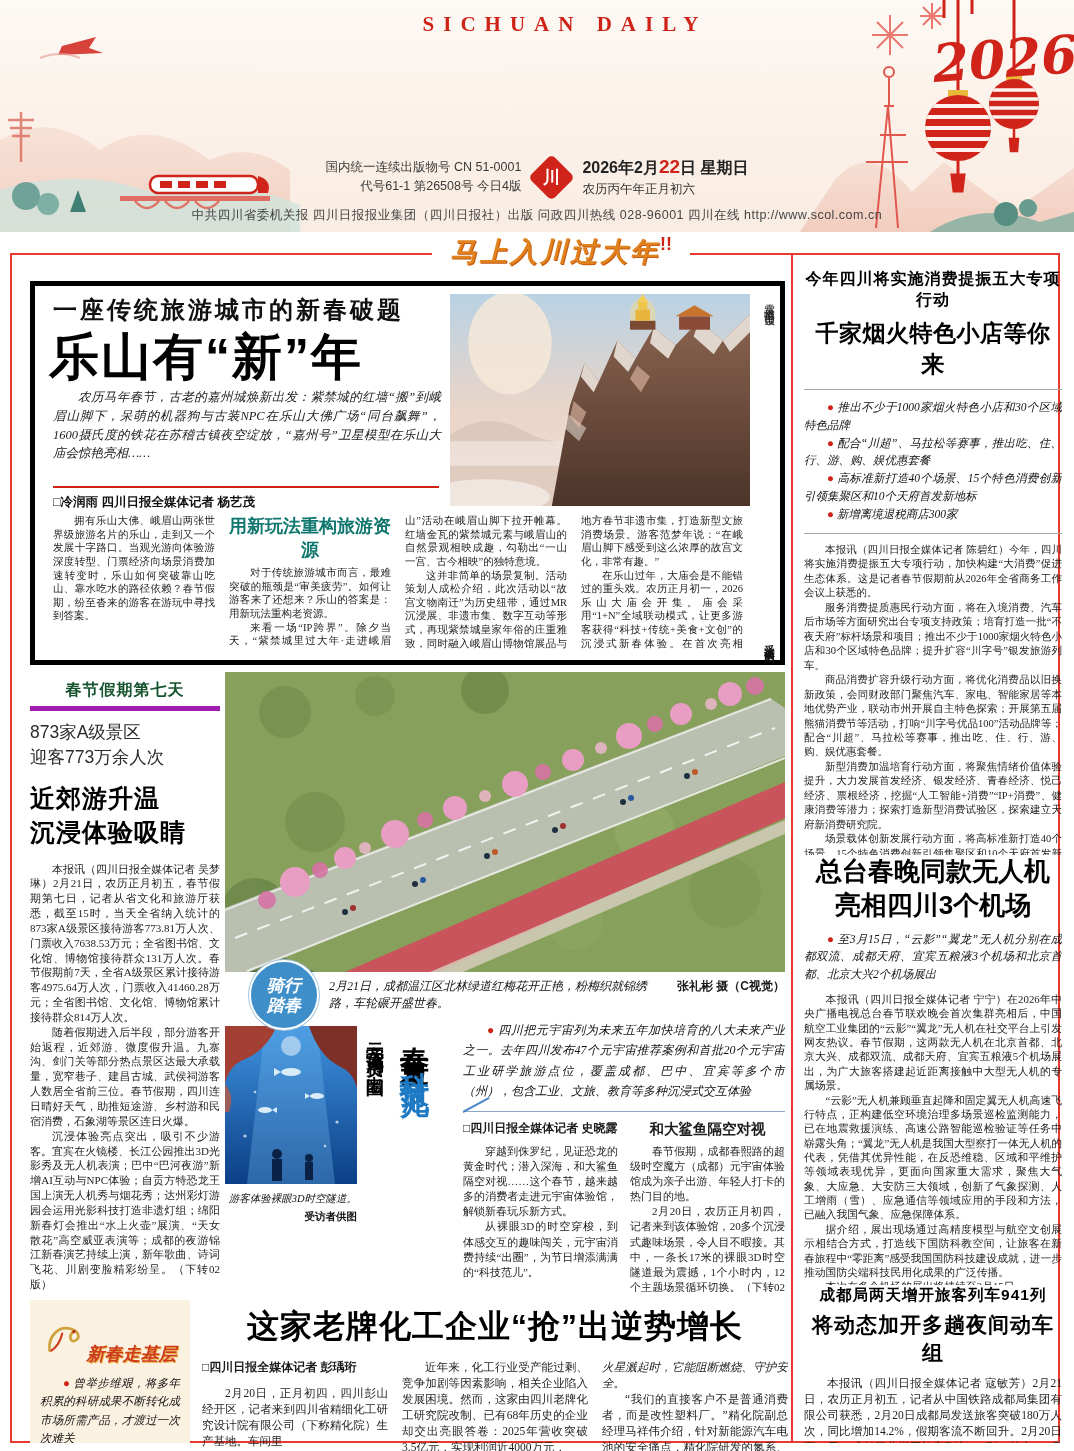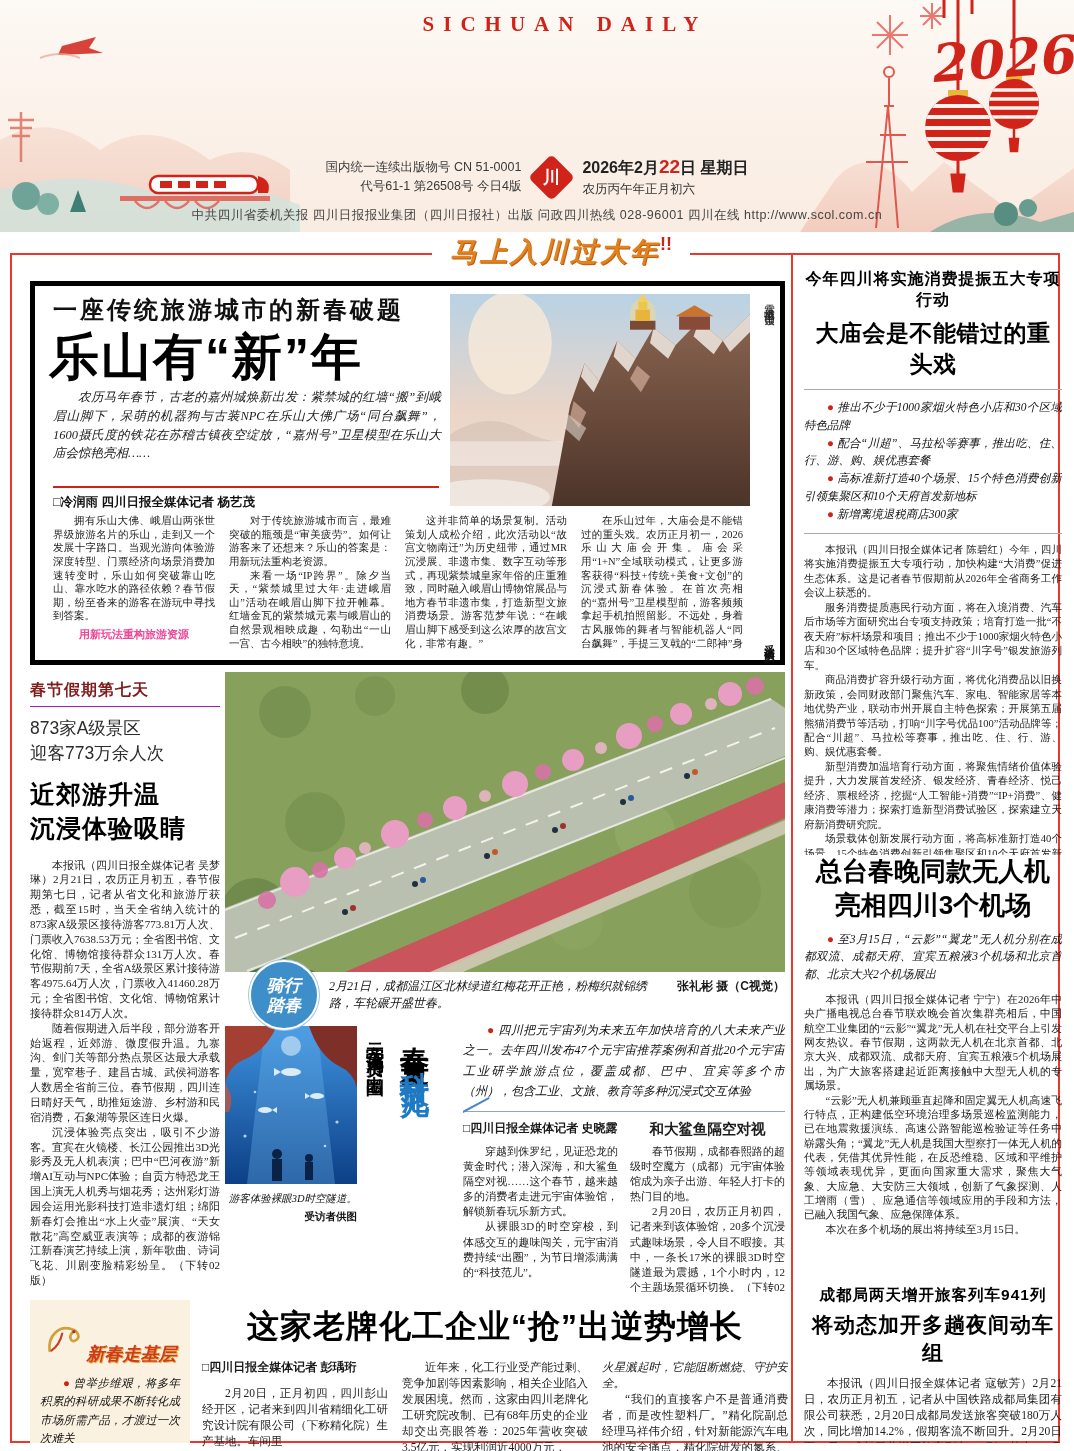--- a/index.html
+++ b/index.html
@@ -51,25 +51,25 @@
   .lb-headline{position:absolute;left:14px;top:38px;font-size:50px;font-weight:900;letter-spacing:2px;color:#000;}
   .lb-lead{position:absolute;left:18px;top:102px;width:388px;font-family:"Liberation Serif",serif;
            font-style:italic;font-size:12.5px;line-height:1.5;text-align:justify;text-indent:2em;color:#1a1a1a;}
   .lb-rule{position:absolute;left:18px;top:200px;width:386px;height:2px;background:#cf2318;}
   .lb-byline{position:absolute;left:18px;top:208px;font-size:12.5px;font-weight:700;color:#111;}
   .lb-photo{position:absolute;left:415px;top:8px;width:300px;height:212px;overflow:hidden;}
   .lb-vcap-top{position:absolute;right:3px;top:10px;writing-mode:vertical-rl;font-size:10.5px;color:#222;letter-spacing:2px;}
   .lb-vcap-bottom{position:absolute;right:3px;bottom:14px;writing-mode:vertical-rl;font-size:10.5px;font-weight:700;color:#111;letter-spacing:2px;}
   .lb-cols{position:absolute;left:18px;top:228px;width:690px;height:138px;column-count:4;column-gap:14px;overflow:hidden;}
   .lb-cols .bp{font-size:10.5px;line-height:1.3;}
-  .lb-sub{font-family:"Liberation Sans",sans-serif;font-size:11px;font-weight:900;text-align:center;margin:4px 0;color:#ec4899;}
+  .lb-sub{font-family:"Liberation Sans",sans-serif;font-size:18px;font-weight:900;text-align:center;margin:4px 0;color:#0f766e;}
 
   
   .scenic{position:absolute;left:30px;top:680px;width:190px;height:610px;overflow:hidden;}
-  .tag{color:#7f1d1d;font-weight:900;font-size:16px;letter-spacing:1px;padding-bottom:5px;border-bottom:1px solid #a21caf;}
+  .tag{color:#14532d;font-weight:900;font-size:16px;letter-spacing:1px;padding-bottom:5px;border-bottom:5px solid #a21caf;text-align:center;}
   .sub{font-size:17.5px;color:#2c2c2c;line-height:1.4;margin-top:9px;}
   .hl2{font-size:25px;font-weight:900;line-height:1.35;letter-spacing:1px;margin:13px 0 12px;color:#000;}
   .scenic .bp{font-size:11px;line-height:1.35;}
 
   
   .ride{position:absolute;left:225px;top:672px;width:560px;height:340px;}
   .ride-photo{display:block;}
   .badge{position:absolute;left:24px;top:288px;width:66px;height:66px;border-radius:50%;
          background:#3e8ec9;border:2px solid #fff;box-shadow:0 0 0 1px #9cc4e0;z-index:3;
          display:flex;align-items:center;justify-content:center;}
@@ -473,21 +473,21 @@
             <p class="bp">“我们的直接客户不是普通消费者，而是改性塑料厂。”精化院副总经理马祥伟介绍，针对新能源汽车电池的安全痛点，精化院研发的氮系、氮磷系阻燃剂，已构建起</p>
           </div>
       </div>
     </div>
   </div>
 
   <div class="sidebar">
 
     <div class="sb sb1">
       <div class="sb-kicker">今年四川将实施消费提振五大专项行动</div>
-      <div class="sb-hl">大庙会是不能错过的重头戏</div>
+      <div class="sb-hl">千家烟火特色小店等你来</div>
       <div class="sb-rule"></div>
       <div>
           <p class="kbullet">推出不少于1000家烟火特色小店和30个区域特色品牌</p>
           <p class="kbullet">配合“川超”、马拉松等赛事，推出吃、住、行、游、购、娱优惠套餐</p>
           <p class="kbullet">高标准新打造40个场景、15个特色消费创新引领集聚区和10个天府首发新地标</p>
           <p class="kbullet">新增离境退税商店300家</p>
         </div>
       <div class="sb-rule"></div>
       <div>
           <p class="bp">本报讯（四川日报全媒体记者 陈碧红）今年，四川将实施消费提振五大专项行动，加快构建“大消费”促进生态体系。这是记者春节假期前从2026年全省商务工作会议上获悉的。</p>
@@ -500,20 +500,21 @@
 
     <div class="sb sb2">
       <div class="sb-hl2">
         <div>总台春晚同款无人机</div>
         <div>亮相四川3个机场</div>
       </div>
       <p class="kbullet">至3月15日，“云影”“翼龙”无人机分别在成都双流、成都天府、宜宾五粮液3个机场和北京首都、北京大兴2个机场展出</p>
       <div>
           <p class="bp">本报讯（四川日报全媒体记者 宁宁）在2026年中央广播电视总台春节联欢晚会首次集群亮相后，中国航空工业集团的“云影”“翼龙”无人机在社交平台上引发网友热议。春节假期，这两款无人机在北京首都、北京大兴、成都双流、成都天府、宜宾五粮液5个机场展出，为广大旅客搭建起近距离接触中大型无人机的专属场景。</p>
           <p class="bp">“云影”无人机兼顾垂直起降和固定翼无人机高速飞行特点，正构建低空环境治理多场景巡检监测能力，已在地震救援演练、高速公路智能巡检验证等任务中崭露头角；“翼龙”无人机是我国大型察打一体无人机的代表，凭借其优异性能，在反恐维稳、区域和平维护等领域表现优异，更面向国家重大需求，聚焦大气象、大应急、大安防三大领域，创新了气象探测、人工增雨（雪）、应急通信等领域应用的手段和方法，已融入我国气象、应急保障体系。</p>
+          <p class="bp">据介绍，展出现场通过高精度模型与航空文创展示相结合方式，打造线下国防科教空间，让旅客在新春旅程中“零距离”感受我国国防科技建设成就，进一步推动国防尖端科技民用化成果的广泛传播。</p>
           <p class="bp">本次在多个机场的展出将持续至3月15日。</p>
         </div>
     </div>
 
     <div class="sb sb3">
       <div class="sb-kicker3">成都局两天增开旅客列车941列</div>
       <div class="sb-hl3">将动态加开多趟夜间动车组</div>
       <div>
           <p class="bp">本报讯（四川日报全媒体记者 寇敏芳）2月21日，农历正月初五，记者从中国铁路成都局集团有限公司获悉，2月20日成都局发送旅客突破180万人次，同比增加14.2%，假期客流不断回升。2月20日至21日，成都局共增开旅客列车941列。其中，2月21日加开列车551列，其中夜间动车283列。未来还将根据旅客出行需求动态加开动车组列车。</p>
         </div>

